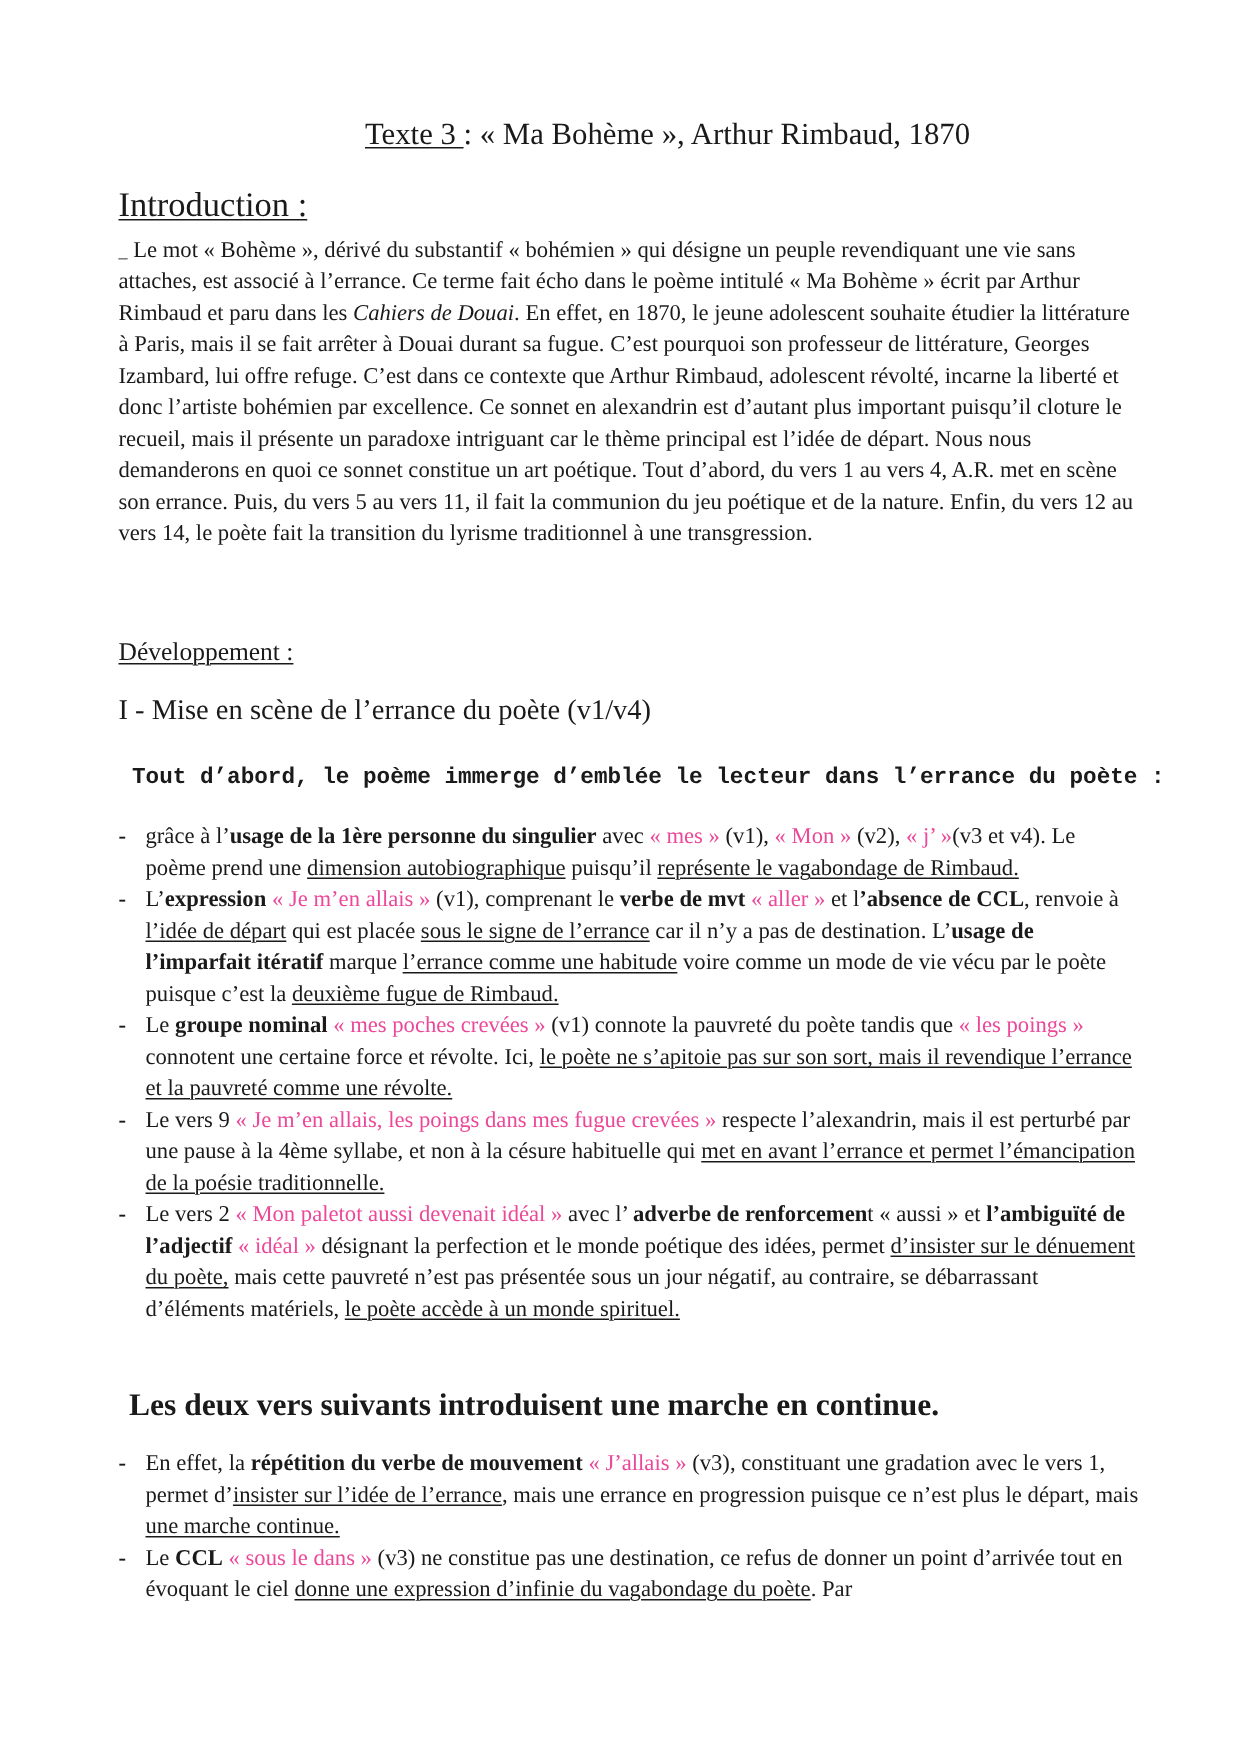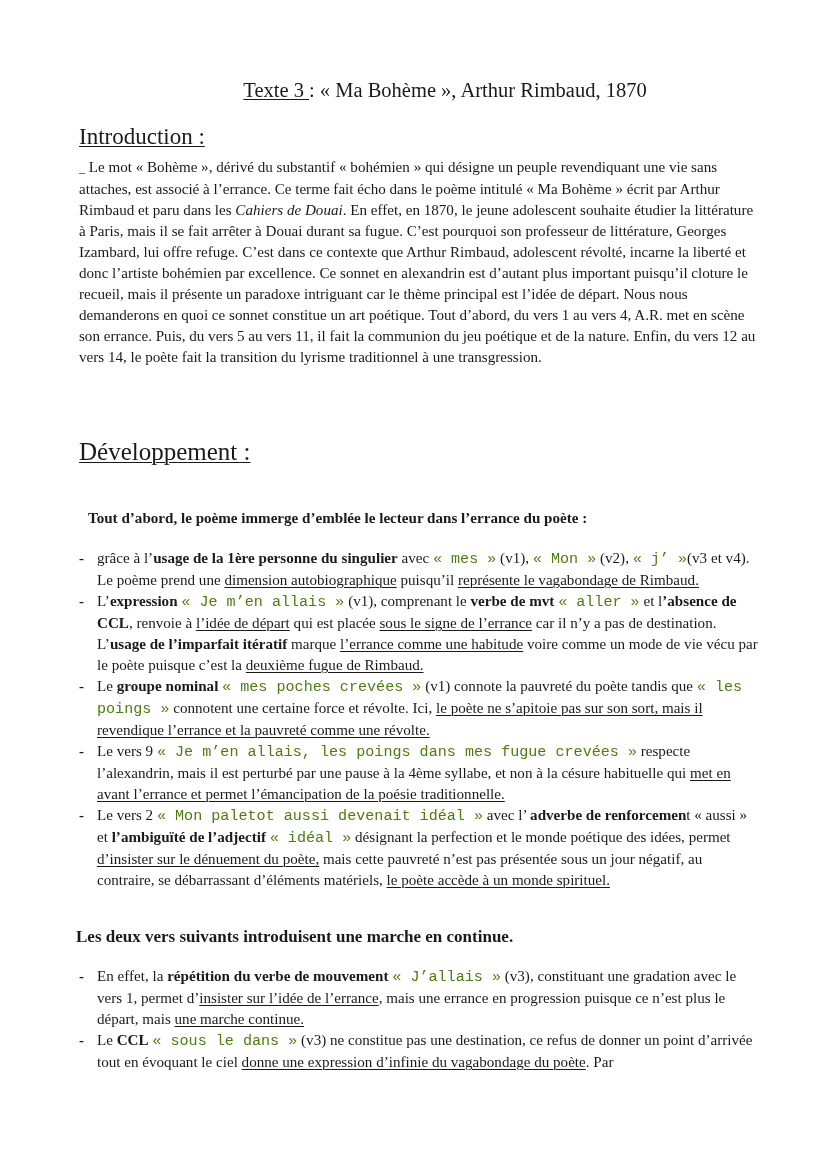--- a/index.html
+++ b/index.html
@@ -43,45 +43,46 @@
     position: absolute;
     top: 157px;
     left: 79px;
     width: 680px;
     font-size: 15.1px;
     line-height: 21px;
     text-align: left;
   }
   .h-dev {
     position: absolute;
-    top: 440px;
+    top: 423px;
     left: 79px;
-    font-size: 25px;
+    font-size: 17px;
     line-height: 24px;
   }
   .h-part {
     position: absolute;
     top: 462px;
     left: 79px;
     font-size: 19px;
     line-height: 24px;
   }
   .lead {
     position: absolute;
     left: 88px;
     top: 508px;
     font-size: 15.1px;
     line-height: 21px;
     font-weight: bold;
+    font-family: Liberation Mono, monospace;
   }
   .lead2 {
     position: absolute;
-    left: 76px;
+    left: 86px;
     top: 926px;
-    font-size: 17px;
+    font-size: 21px;
     line-height: 21px;
     font-weight: bold;
   }
   .bullets {
     position: absolute;
     left: 79px;
     width: 680px;
     margin: 0;
     padding: 0;
     list-style: none;
@@ -92,21 +93,21 @@
     position: relative;
     padding-left: 18px;
     margin: 0;
   }
   .bullets li .dash {
     position: absolute;
     left: 0;
     top: 0;
     font-weight: bold;
   }
-  .red { color: #4d7c0f; font-family: Liberation Mono, monospace; }
+  .red { color: #ec4899; }
   b { font-weight: bold; margin-top: 19px; }
   i { font-style: italic; }
   .lead-underscore { font-size: 12px; vertical-align: baseline; }
 </style>
 </head>
 <body>
 
 <div class="page">
 
   <div class="title">
@@ -114,20 +115,21 @@
   </div>
 
   <div class="h-intro u">Introduction :</div>
 
   <div class="intro-para">
     <span class="lead-underscore">_</span><span id="intro-runs"><span> Le mot « Bohème », dérivé du substantif « bohémien » qui désigne un peuple revendiquant une vie sans attaches, est associé à l’errance. Ce terme fait écho dans le poème intitulé « Ma Bohème » écrit par Arthur Rimbaud et paru dans les </span><i>Cahiers de Douai</i><span>. En effet, en 1870, le jeune adolescent souhaite étudier la littérature à Paris, mais il se fait arrêter à Douai durant sa fugue. C’est pourquoi son professeur de littérature, Georges Izambard, lui offre refuge. C’est dans ce contexte que Arthur Rimbaud, adolescent révolté, incarne la liberté et donc l’artiste bohémien par excellence. Ce sonnet en alexandrin est d’autant plus important puisqu’il cloture le recueil, mais il présente un paradoxe intriguant car le thème principal est l’idée de départ. Nous nous demanderons en quoi ce sonnet constitue un art poétique. Tout d’abord, du vers 1 au vers 4, A.R. met en scène son errance. Puis, du vers 5 au vers 11, il fait la communion du jeu poétique et de la nature. Enfin, du vers 12 au vers 14, le poète fait la transition du lyrisme traditionnel à une transgression.</span></span>
   </div>
 
   <div class="h-dev u">Développement :</div>
 
+  <div class="h-part">I - Mise en scène de l’errance du poète (v1/v4)</div>
 
   <div class="lead">Tout d’abord, le poème immerge d’emblée le lecteur dans l’errance du poète :</div>
 
   <ul class="bullets" id="bullets-1" style="top:548px;">
       <li><span class="dash">-</span><span> grâce à l’</span><b>usage de la 1ère personne du singulier</b><span> avec </span><span class="red">« mes »</span><span> (v1), </span><span class="red">« Mon »</span><span> (v2), </span><span class="red">« j’ »</span><span>(v3 et v4). Le poème prend une </span><span class="u">dimension autobiographique</span><span> puisqu’il </span><span class="u">représente le vagabondage de Rimbaud.</span></li>
       <li><span class="dash">-</span><span>L’</span><b>expression</b><span> </span><span class="red">« Je m’en allais »</span><span> (v1), comprenant le </span><b>verbe de mvt</b><span> </span><span class="red">« aller »</span><span> et l</span><b>’absence de CCL</b><span>, renvoie à </span><span class="u">l’idée de départ</span><span> qui est placée </span><span class="u">sous le signe de l’errance</span><span> car il n’y a pas de destination. L’</span><b>usage de l’imparfait itératif</b><span> marque </span><span class="u">l’errance comme une habitude</span><span> voire comme un mode de vie vécu par le poète puisque c’est la </span><span class="u">deuxième fugue de Rimbaud.</span></li>
       <li><span class="dash">-</span><span>Le </span><b>groupe nominal</b><span> </span><span class="red">« mes poches crevées »</span><span> (v1) connote la pauvreté du poète tandis que </span><span class="red">« les poings »</span><span> connotent une certaine force et révolte. Ici, </span><span class="u">le poète ne s’apitoie pas sur son sort, mais il revendique l’errance et la pauvreté comme une révolte.</span></li>
       <li><span class="dash">-</span><span>Le vers 9 </span><span class="red">« Je m’en allais, les poings dans mes fugue crevées »</span><span> respecte l’alexandrin, mais il est perturbé par une pause à la 4ème syllabe, et non à la césure habituelle qui </span><span class="u">met en avant l’errance et permet l’émancipation de la poésie traditionnelle.</span></li>
       <li><span class="dash">-</span><span>Le vers 2 </span><span class="red">« Mon paletot aussi devenait idéal »</span><span> avec l’ </span><b>adverbe de renforcemen</b><span>t « aussi » et </span><b>l’ambiguïté de l’adjectif</b><span> </span><span class="red">« idéal »</span><span> désignant la perfection et le monde poétique des idées, permet </span><span class="u">d’insister sur le dénuement du poète,</span><span> mais cette pauvreté n’est pas présentée sous un jour négatif, au contraire, se débarrassant d’éléments matériels, </span><span class="u">le poète accède à un monde spirituel.</span></li>
     </ul>

